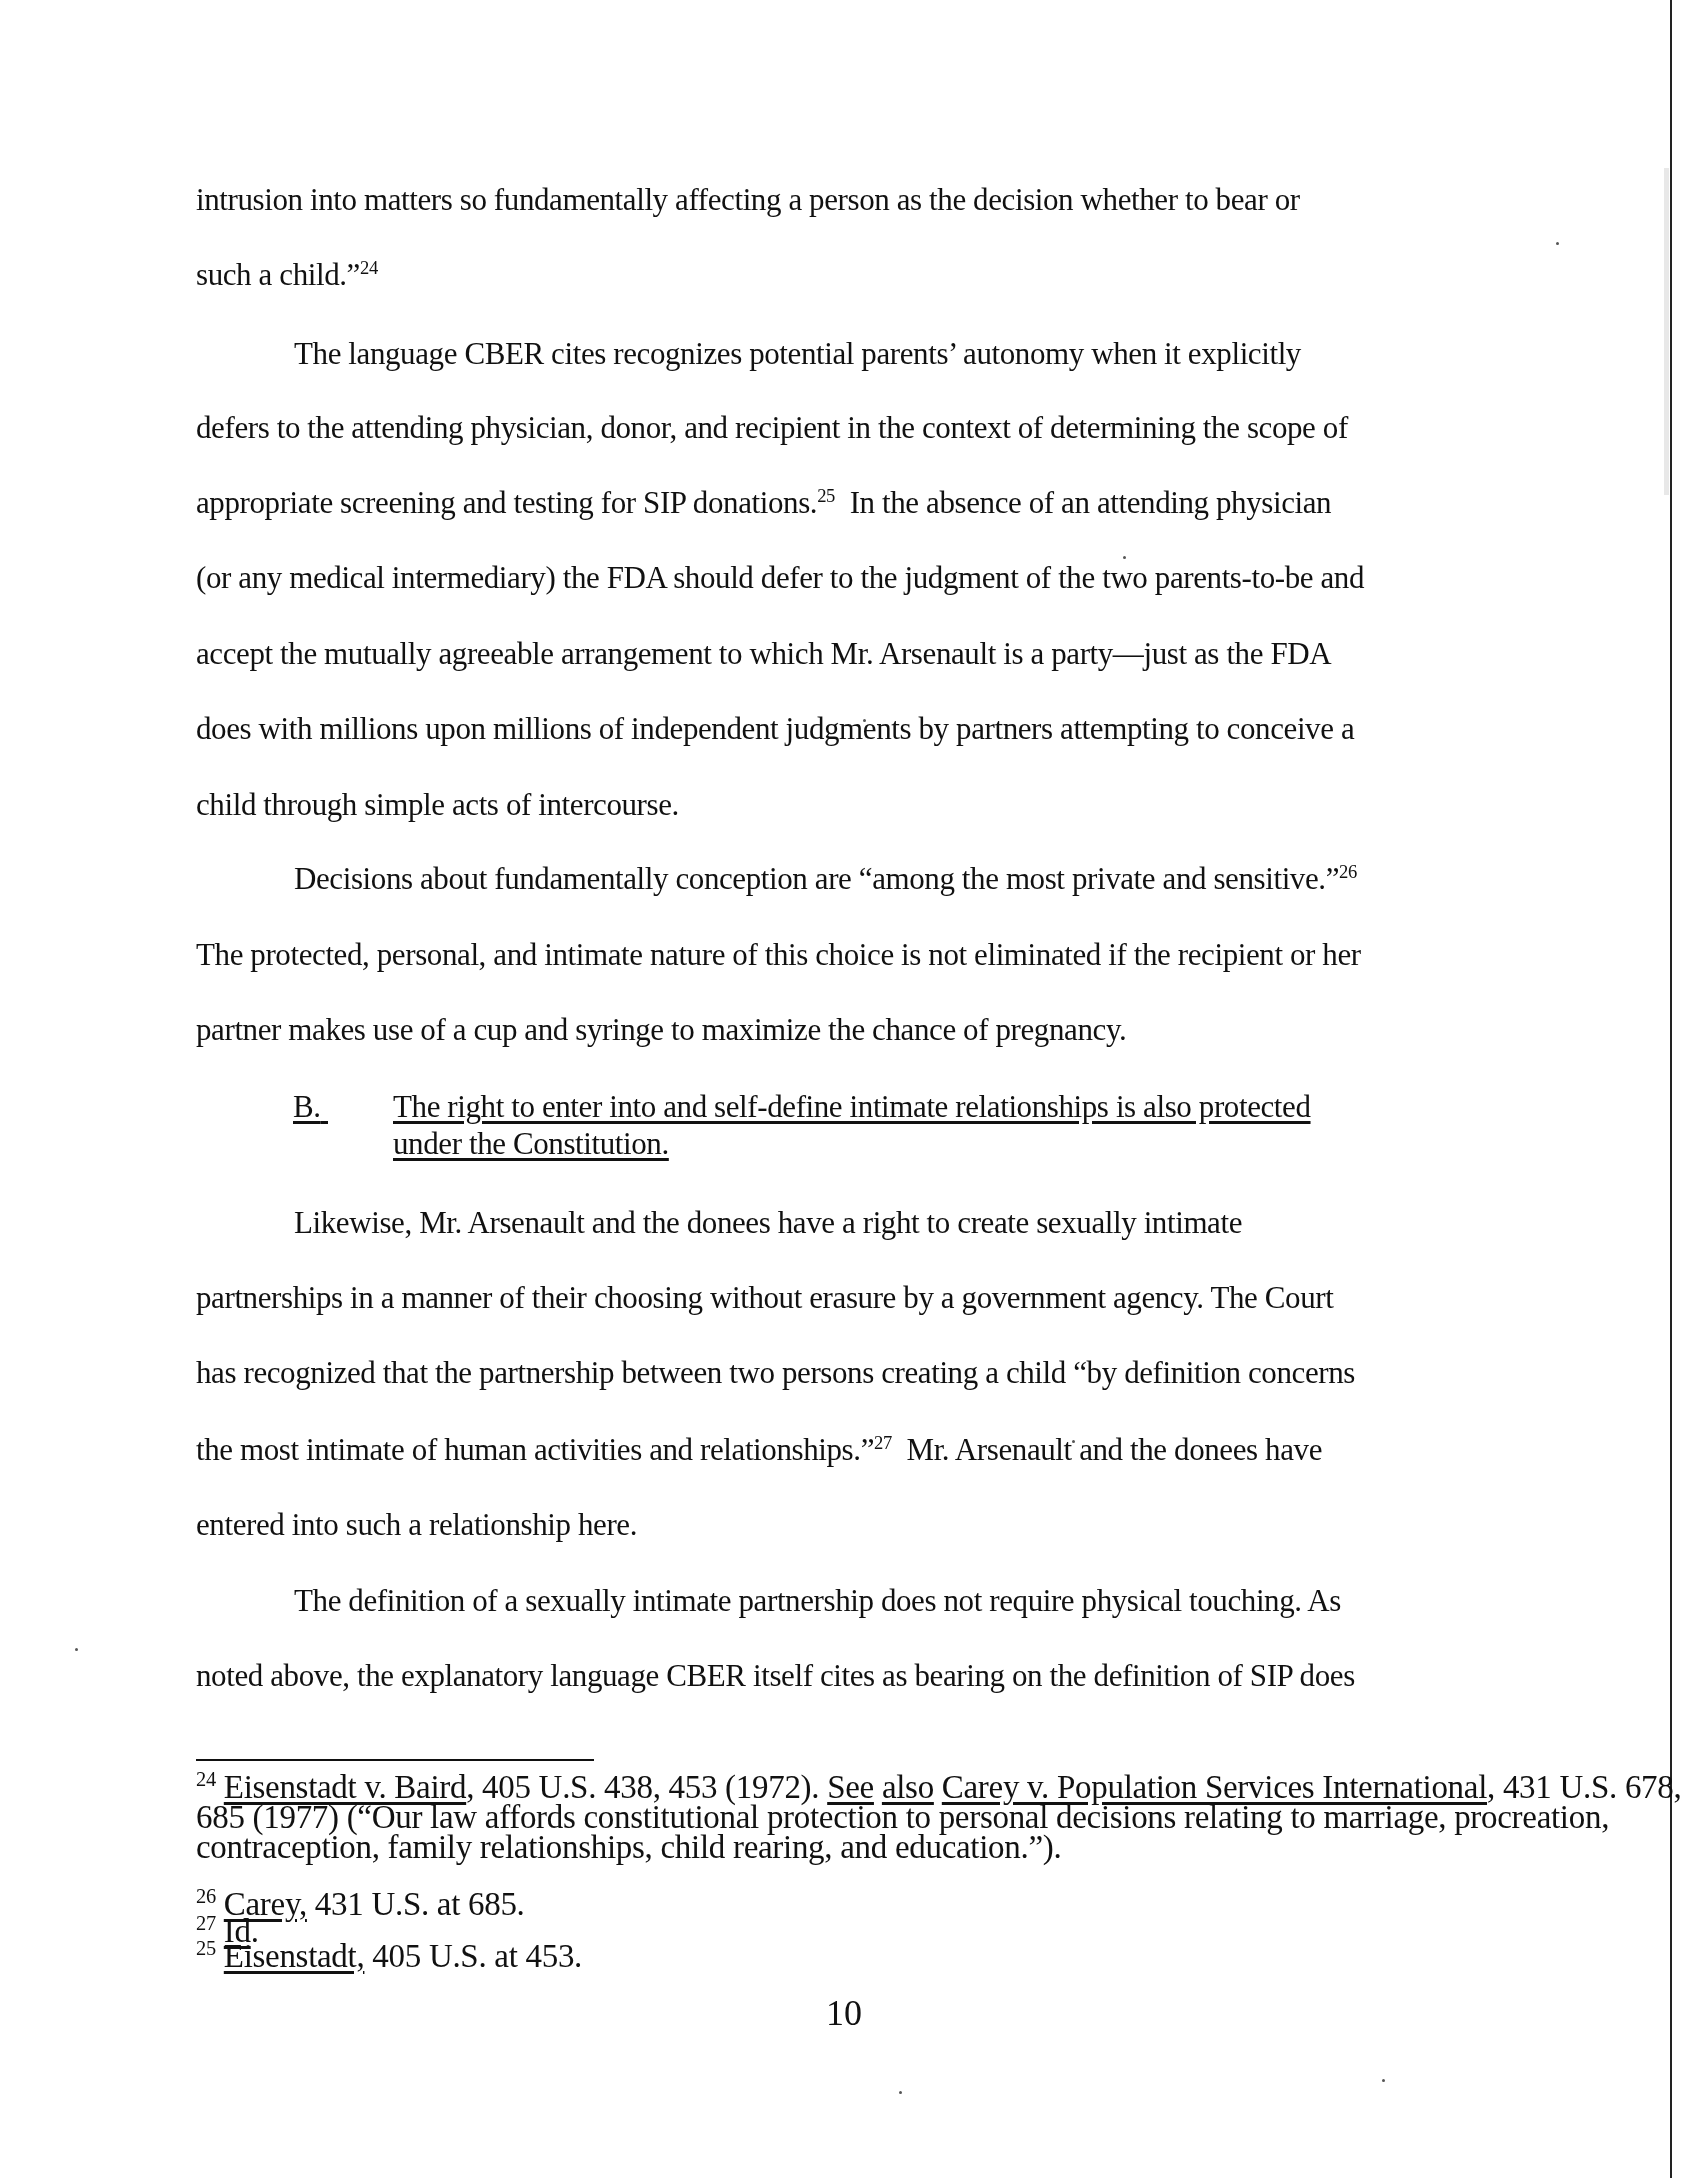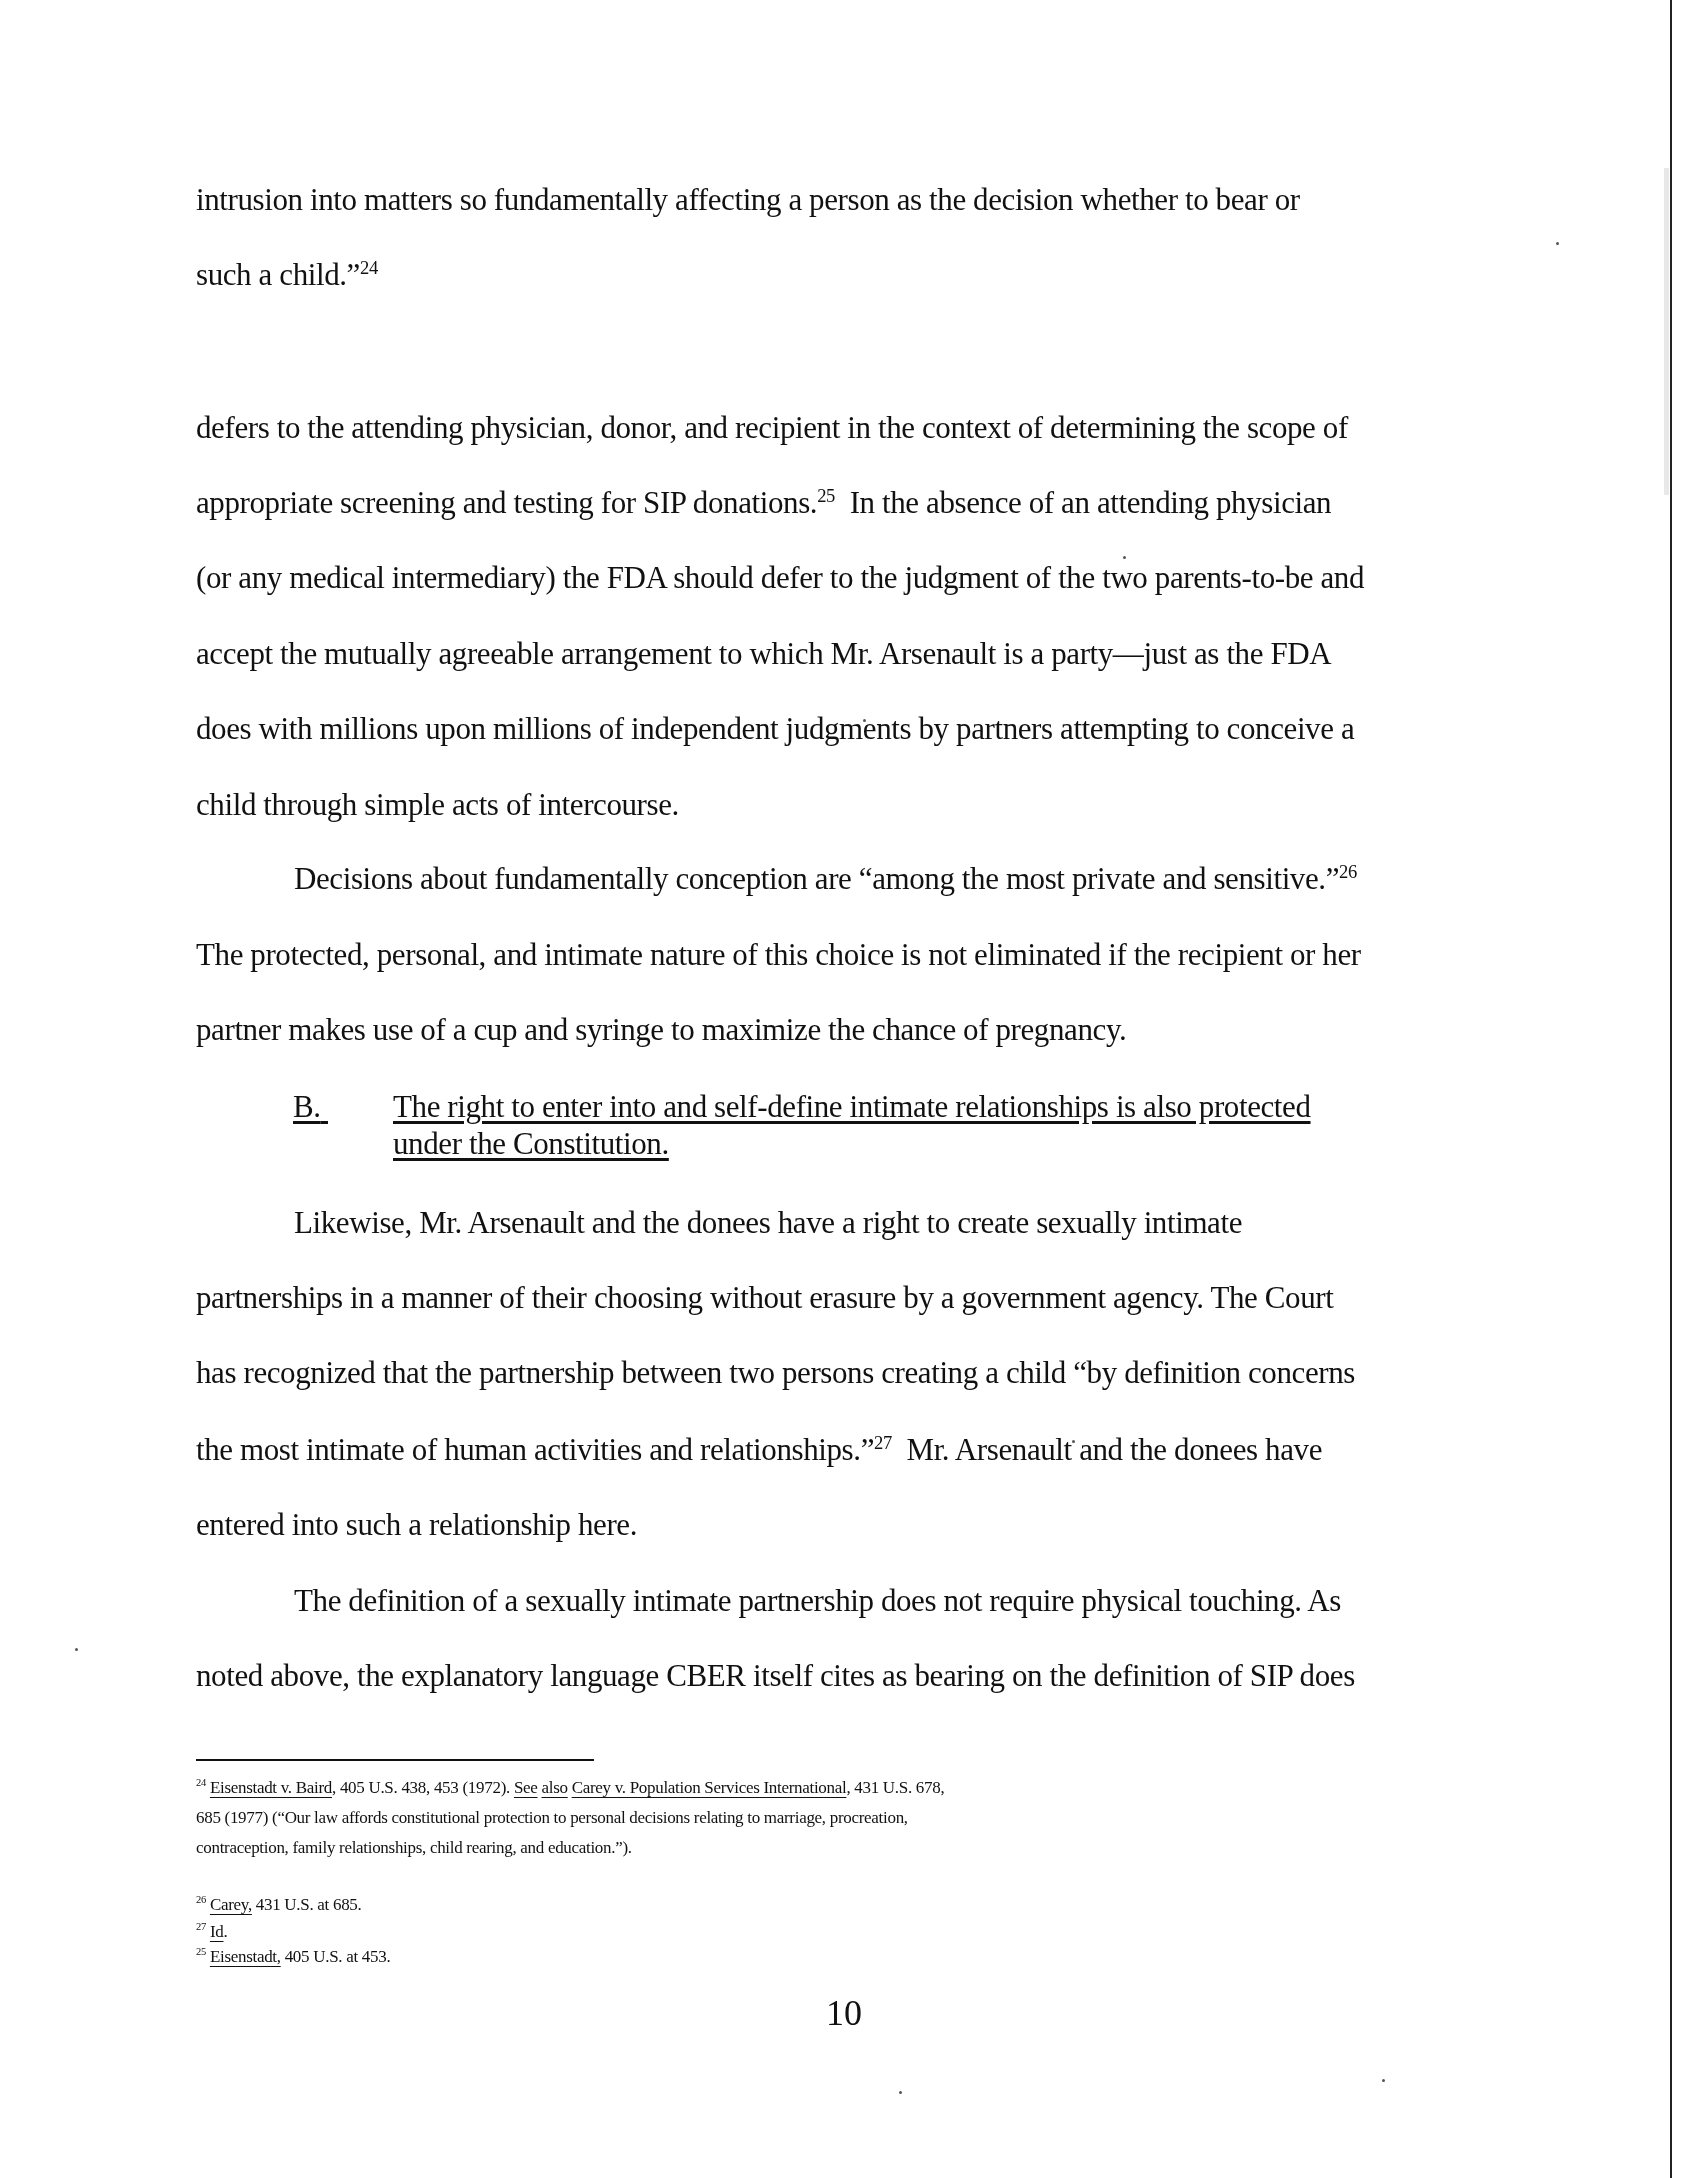--- a/index.html
+++ b/index.html
@@ -18,36 +18,37 @@
   .line {
     position: absolute; left: 196px; font-size: 31px; line-height: 40px;
     white-space: nowrap; letter-spacing: -0.4px; transform-origin: left top;
   }
   .indent { left: 294px; }
   sup { font-size: 60%; vertical-align: super; line-height: 0; }
   .heading { position: absolute; font-size: 31px; line-height: 40px; white-space: nowrap; letter-spacing: -0.4px; }
   .u { text-decoration: underline; text-underline-offset: 4px; }
   .fn-sep { position: absolute; left: 196px; top: 1759px; width: 398px; height: 2px; background: #111; }
   .fn {
-    position: absolute; left: 196px; font-size: 17px; line-height: 31px; white-space: nowrap; letter-spacing: -0.3px;
+    position: absolute; left: 196px; font-size: 33px; line-height: 31px; white-space: nowrap; letter-spacing: -0.3px;
   }
   .fn sup { font-size: 62%; }
   .page-num { position: absolute; left: 826px; top: 1992px; font-size: 36px; }
   .speck { position: absolute; width: 3px; height: 3px; background: #555; border-radius: 50%; }
 </style>
 </head>
 <body>
 
 <div class="page">
   <div class="scan-edge-shade"></div>
   <div class="scan-edge"></div>
 
   <div class="line" style="top:180px;"><span>intrusion into matters so fundamentally affecting a person as the decision whether to bear or</span></div>
   <div class="line" style="top:255px;"><span>such a child.”</span><sup>24</sup></div>
 
+  <div class="line indent" style="top:334px;"><span>The language CBER cites recognizes potential parents’ autonomy when it explicitly</span></div>
   <div class="line" style="top:408px;"><span>defers to the attending physician, donor, and recipient in the context of determining the scope of</span></div>
   <div class="line" style="top:483px;"><span>appropriate screening and testing for SIP donations.</span><sup>25</sup><span style="white-space:pre">  In the absence of an attending physician</span></div>
   <div class="line" style="top:558px;"><span>(or any medical intermediary) the FDA should defer to the judgment of the two parents-to-be and</span></div>
   <div class="line" style="top:634px;"><span>accept the mutually agreeable arrangement to which Mr. Arsenault is a party—just as the FDA</span></div>
   <div class="line" style="top:709px;"><span>does with millions upon millions of independent judgments by partners attempting to conceive a</span></div>
   <div class="line" style="top:785px;"><span>child through simple acts of intercourse.</span></div>
 
   <div class="line indent" style="top:859px;"><span>Decisions about fundamentally conception are “among the most private and sensitive.”</span><sup>26</sup></div>
   <div class="line" style="top:935px;"><span>The protected, personal, and intimate nature of this choice is not eliminated if the recipient or her</span></div>
   <div class="line" style="top:1010px;"><span>partner makes use of a cup and syringe to maximize the chance of pregnancy.</span></div>

